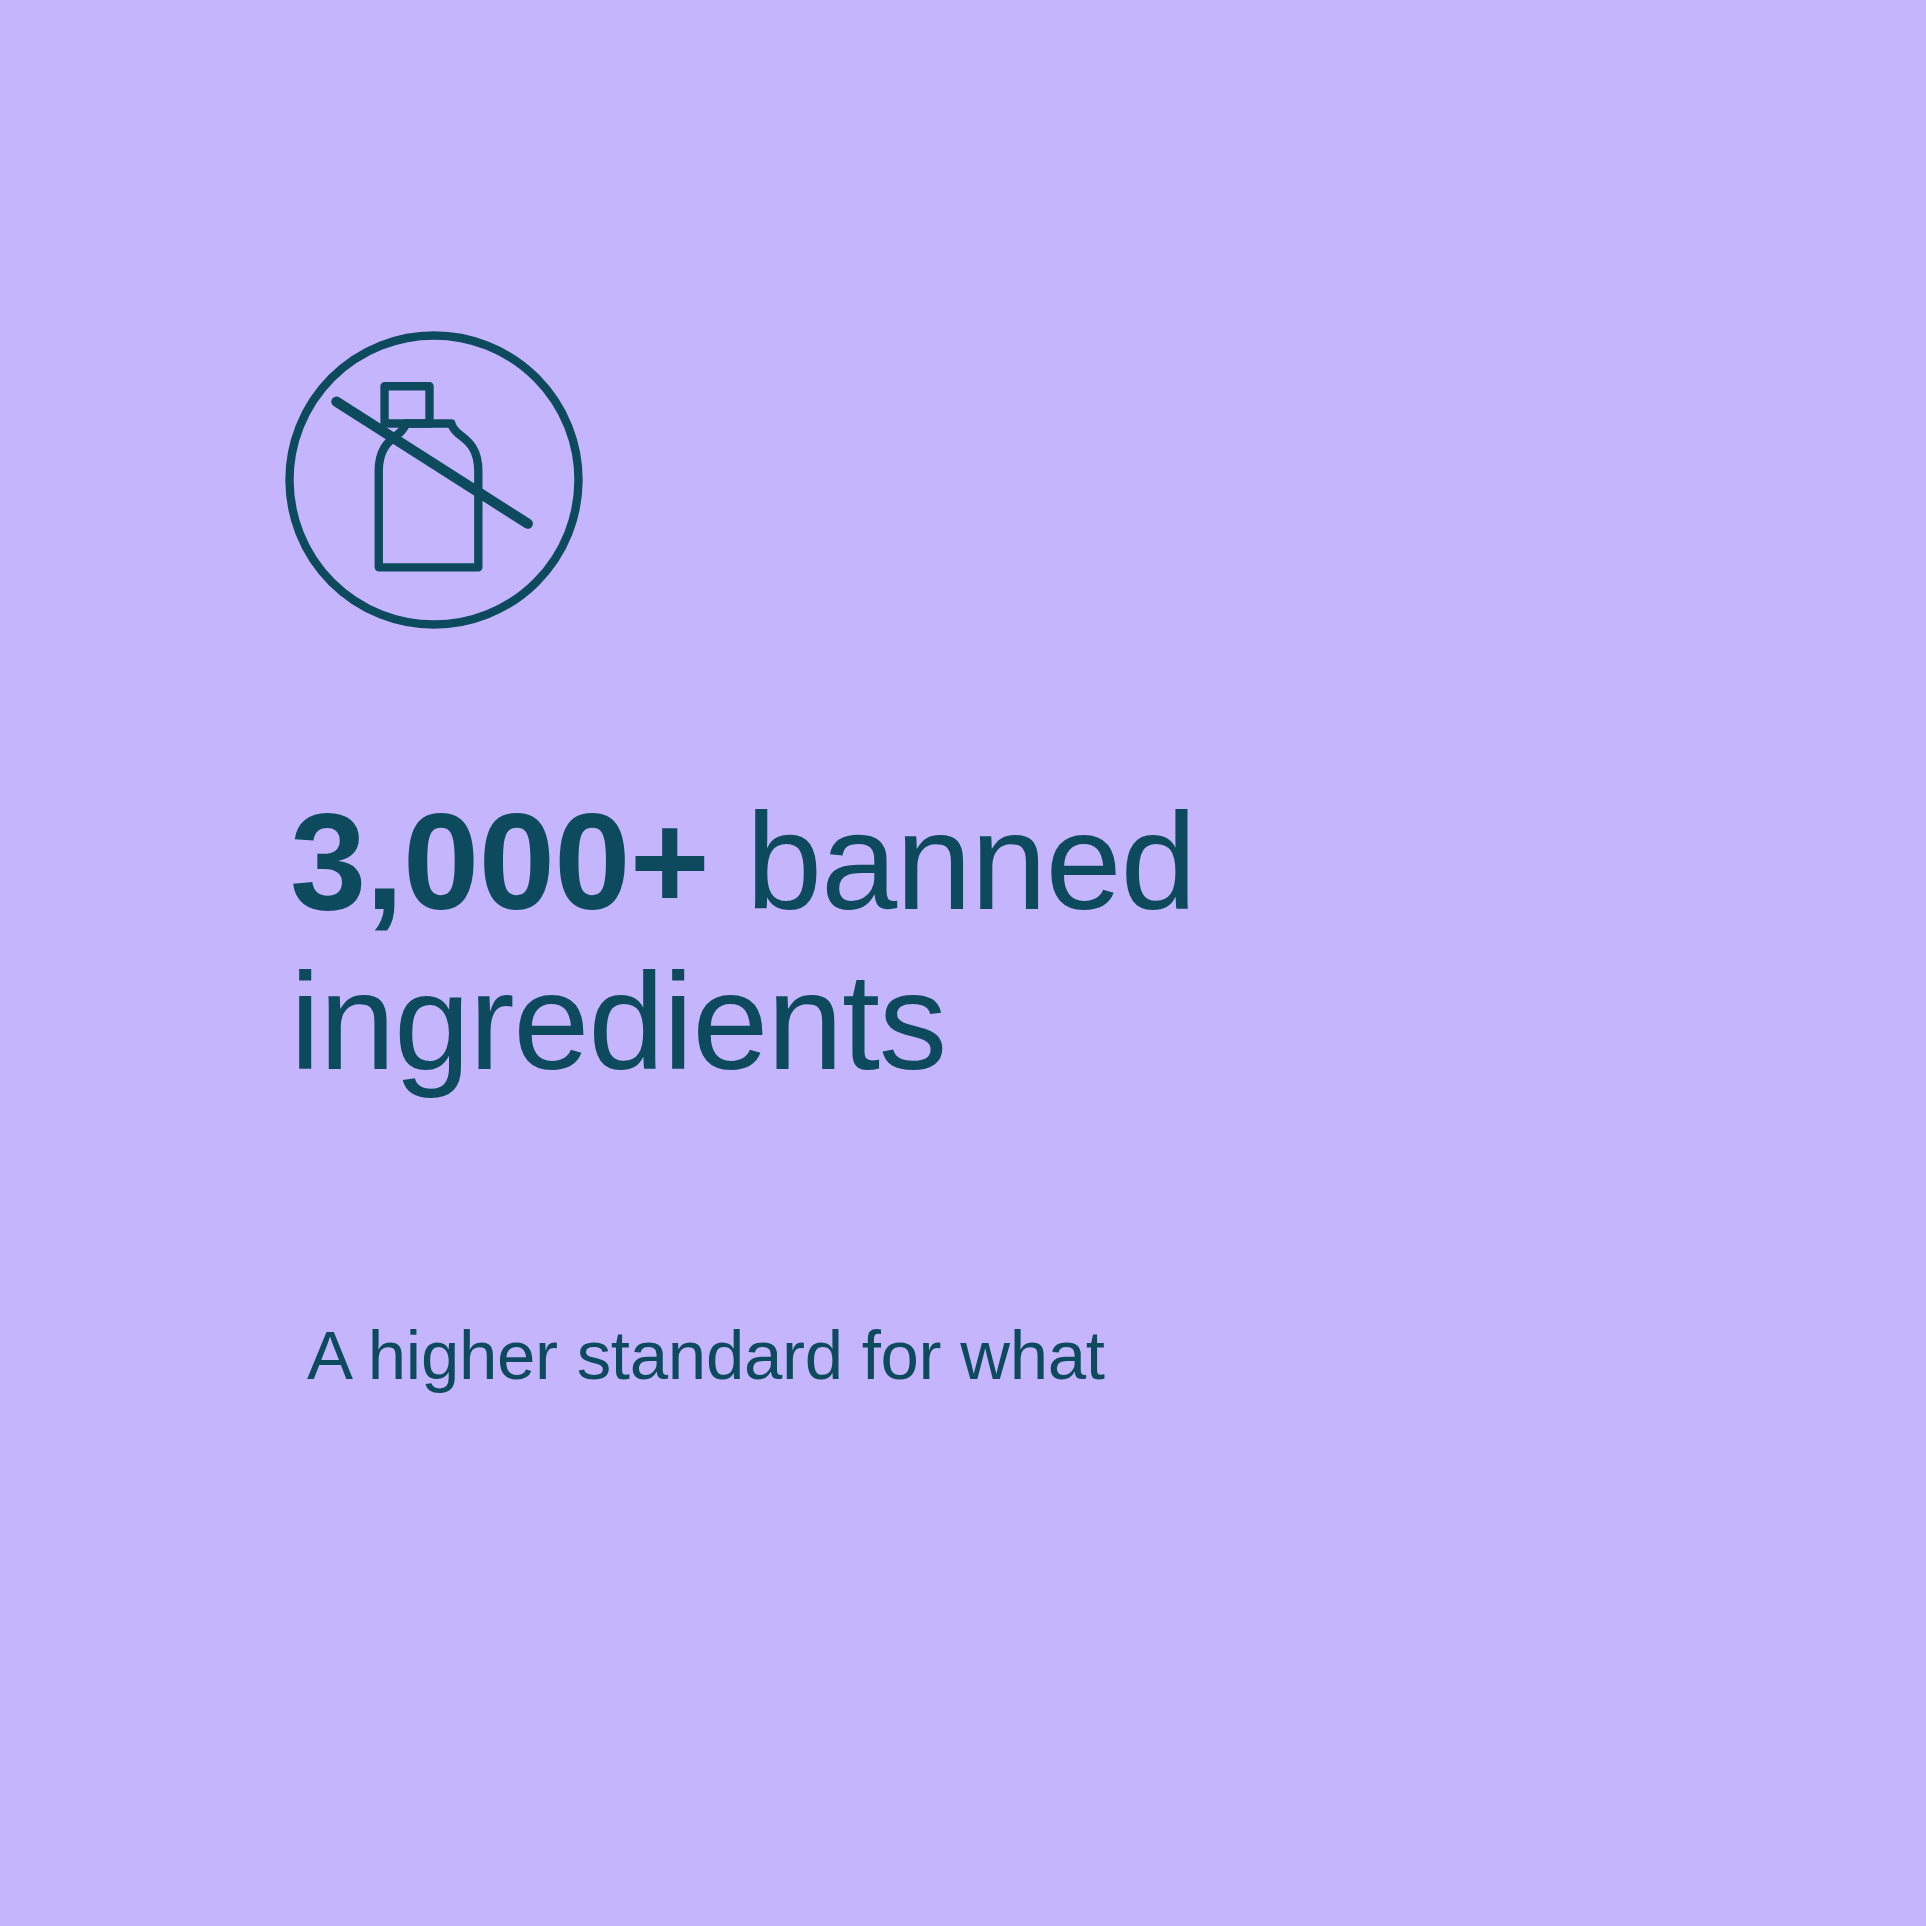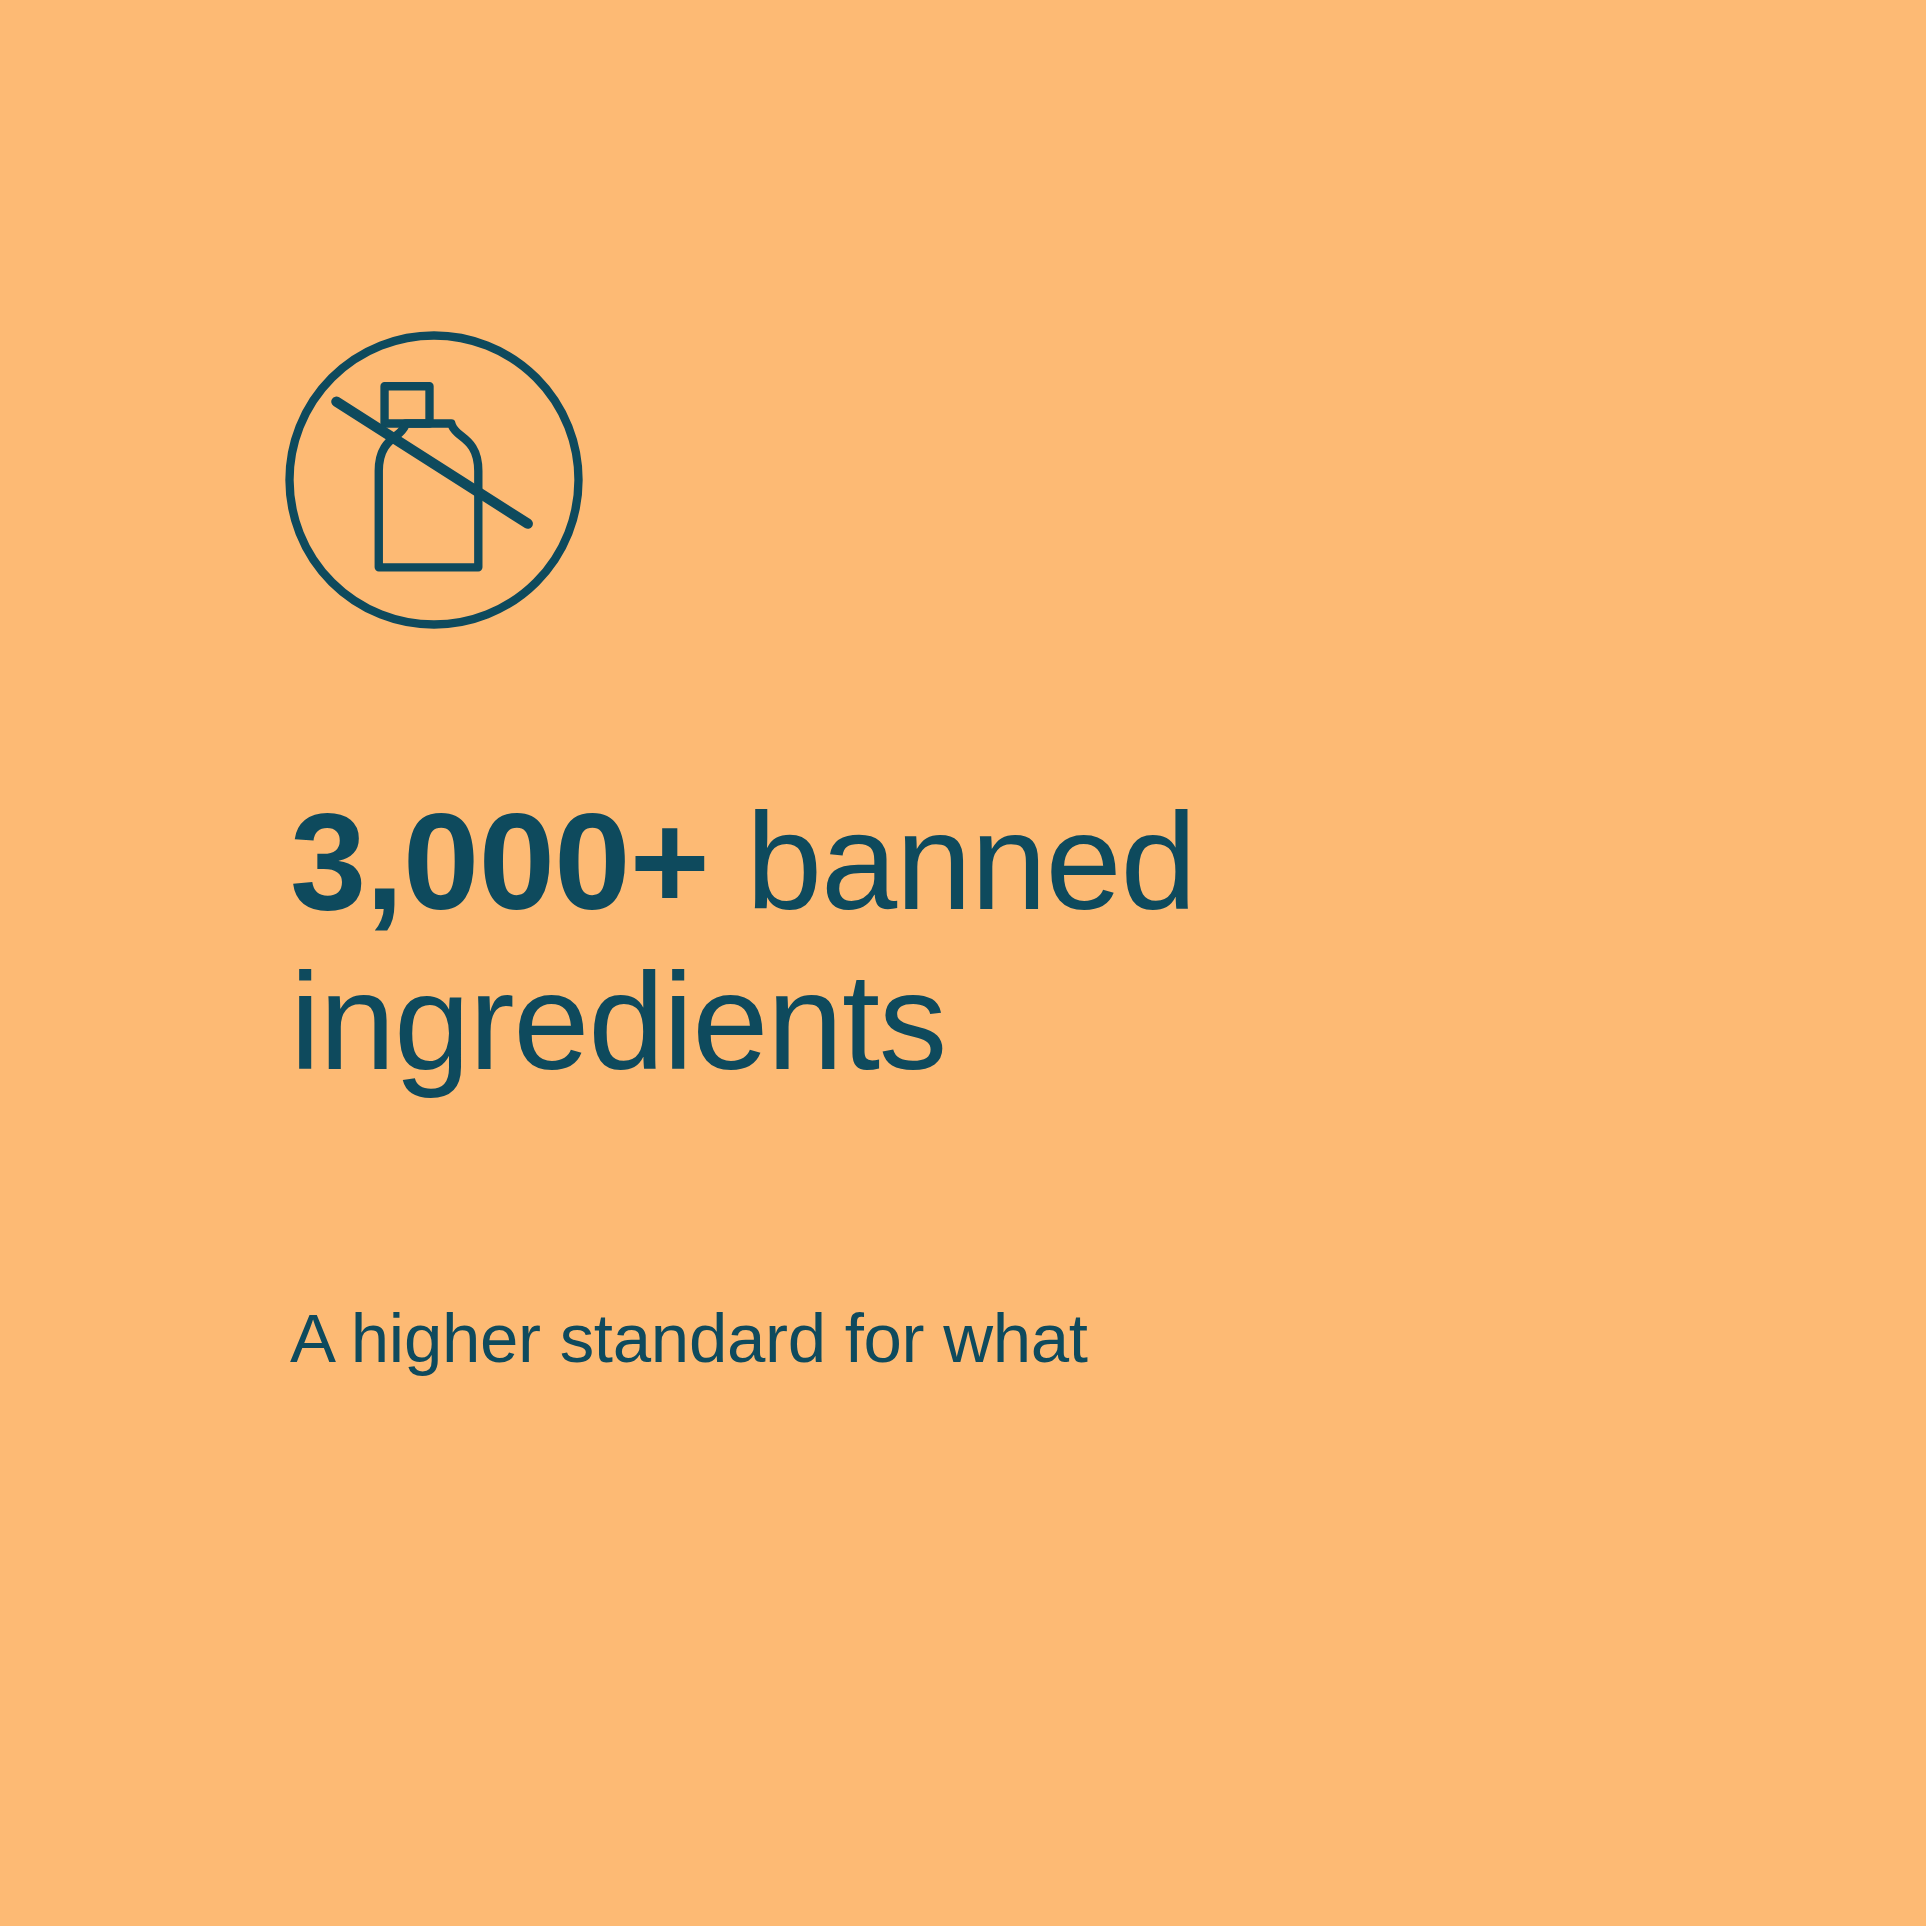--- a/index.html
+++ b/index.html
@@ -10,21 +10,21 @@
     width: 1926px;
     height: 1926px;
     overflow: hidden;
     font-family: "Liberation Sans", sans-serif;
   }
 
   #card {
     position: relative;
     width: 1926px;
     height: 1926px;
-    background: #fdba74;
+    background: #c4b5fd;
     box-sizing: border-box;
   }
 
   
   #icon-wrap {
     position: absolute;
     left: 285px;
     top: 331px;
     width: 298px;
     height: 298px;
@@ -54,21 +54,21 @@
     font-weight: 700;
     letter-spacing: -0.6px;
   }
 
   
   #subtitle {
     position: absolute;
     left: 290px;
     top: 1294px;
     width: 1323px;
-    margin: 0;
+    margin: 17px;
     font-family: "Liberation Sans", sans-serif;
     font-size: 69px;
     line-height: 1.30;
     letter-spacing: -0.3px;
     font-weight: 400;
     color: #0e4a5d;
   }
   #subtitle .ln {
     display: block;
     white-space: nowrap;

